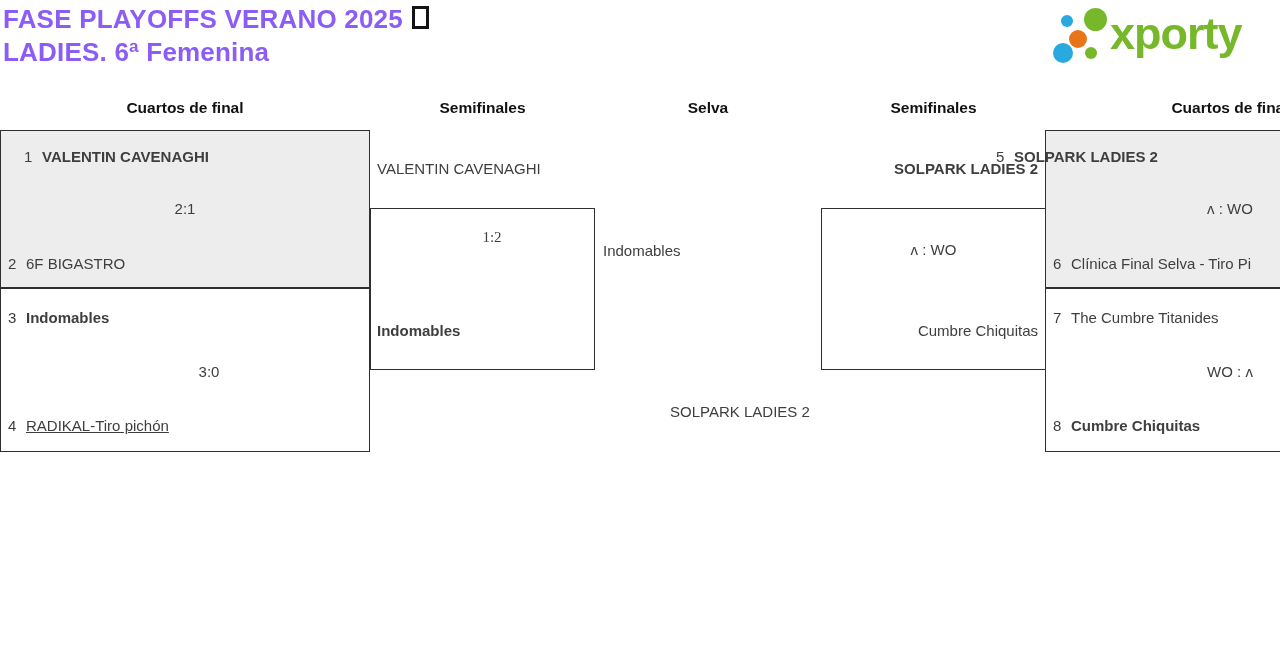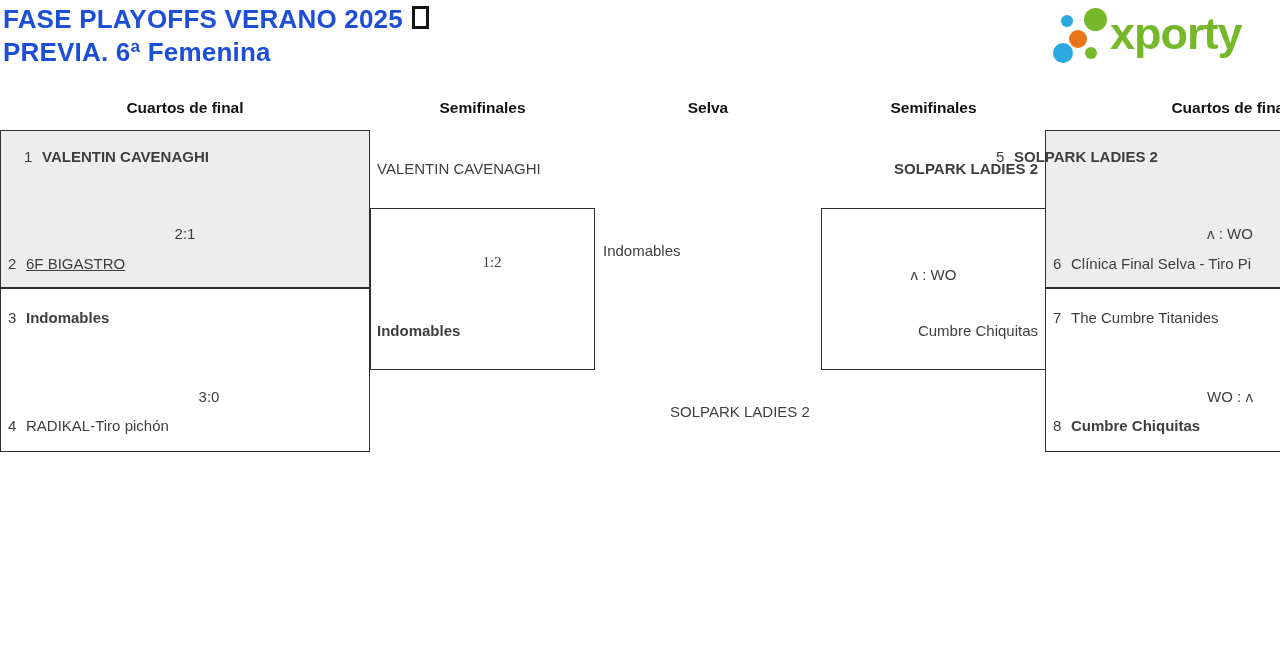--- a/index.html
+++ b/index.html
@@ -10,21 +10,21 @@
     background: #ffffff;
     overflow: hidden;
     font-family: "Liberation Sans", "DejaVu Sans", sans-serif;
     color: #3e3e3e;
   }
   .abs { position: absolute; }
 
   
   .page-title {
     left: 3px; top: 3px;
-    font-size: 26px; font-weight: 600; color: #1d4ed8;
+    font-size: 26px; font-weight: 600; color: #8b5cf6;
     line-height: 33px; letter-spacing: 0.2px;
     white-space: nowrap;
   }
   .notdef {
     display: inline-block;
     width: 11px; height: 17px;
     border: 3px solid #141414;
     margin-left: 9px;
     vertical-align: -1px;
   }
@@ -67,32 +67,32 @@
     color: #3e3e3e;
     white-space: nowrap;
   }
   .seed {
     display: inline-block;
     width: 18px;
     font-weight: 400;
     color: #3e3e3e;
   }
   .bold { font-weight: 700; }
-  .score { text-align: center; margin-top: 25px; }
+  .score { text-align: center; }
   .right { text-align: right; }
   .center { text-align: center; }
 </style>
 </head>
 <body>
 
 <div class="canvas">
 
   <div class="abs page-title">
     <div><span>FASE PLAYOFFS VERANO 2025</span><span class="notdef"></span></div>
-    <div>PREVIA. 6ª Femenina</div>
+    <div>LADIES. 6ª Femenina</div>
   </div>
 
   <div>
     <span class="dot" style="left:1061px; top:15px; width:12px; height:12px; background:#29a9e0;"></span>
     <span class="dot" style="left:1084px; top:8px;  width:23px; height:23px; background:#76b82a;"></span>
     <span class="dot" style="left:1069px; top:30px; width:18px; height:18px; background:#e8751a;"></span>
     <span class="dot" style="left:1053px; top:43px; width:20px; height:20px; background:#29a9e0;"></span>
     <span class="dot" style="left:1085px; top:47px; width:12px; height:12px; background:#76b82a;"></span>
     <span class="logo-text">xporty</span>
   </div>
@@ -107,25 +107,25 @@
   <div class="match-box" style="left:0px; top:288px; width:370px; height:164px;"></div>
 
   <div class="match-box" style="left:370px; top:208px; width:225px; height:162px;"></div>
   <div class="match-box" style="left:821px; top:208px; width:225px; height:162px;"></div>
 
   <div class="match-box highlight" style="left:1045px; top:130px; width:370px; height:158px;"></div>
   <div class="match-box" style="left:1045px; top:288px; width:370px; height:164px;"></div>
 
   <div class="team" style="left:24px; top:148px;"><span class="seed">1</span><span class="bold">VALENTIN CAVENAGHI</span></div>
   <div class="score" style="left:0px; width:370px; top:200px;">2:1</div>
-  <div class="team" style="left:8px; top:255px;text-decoration:underline;"><span class="seed">2</span><span>6F BIGASTRO</span></div>
+  <div class="team" style="left:8px; top:255px;"><span class="seed">2</span><span>6F BIGASTRO</span></div>
 
   <div class="team" style="left:8px; top:309px;"><span class="seed">3</span><span class="bold">Indomables</span></div>
   <div class="score" style="left:0px; width:418px; top:363px;">3:0</div>
-  <div class="team" style="left:8px; top:417px;"><span class="seed">4</span><span>RADIKAL-Tiro pichón</span></div>
+  <div class="team" style="left:8px; top:417px;text-decoration:underline;"><span class="seed">4</span><span>RADIKAL-Tiro pichón</span></div>
 
   <div class="team" style="left:377px; top:160px;">VALENTIN CAVENAGHI</div>
   <div class="score" style="left:370px; width:244px; top:229px;font-family:Liberation Serif, serif;">1:2</div>
   <div class="team bold" style="left:377px; top:322px;">Indomables</div>
 
   <div class="team" style="left:603px; top:242px;">Indomables</div>
   <div class="advancer center" style="left:640px; width:200px; top:403px;">SOLPARK LADIES 2</div>
 
   <div class="team bold right" style="left:829px; width:209px; top:160px;">SOLPARK LADIES 2</div>
   <div class="score" style="left:821px; width:225px; top:241px;">ʌ : WO</div>

